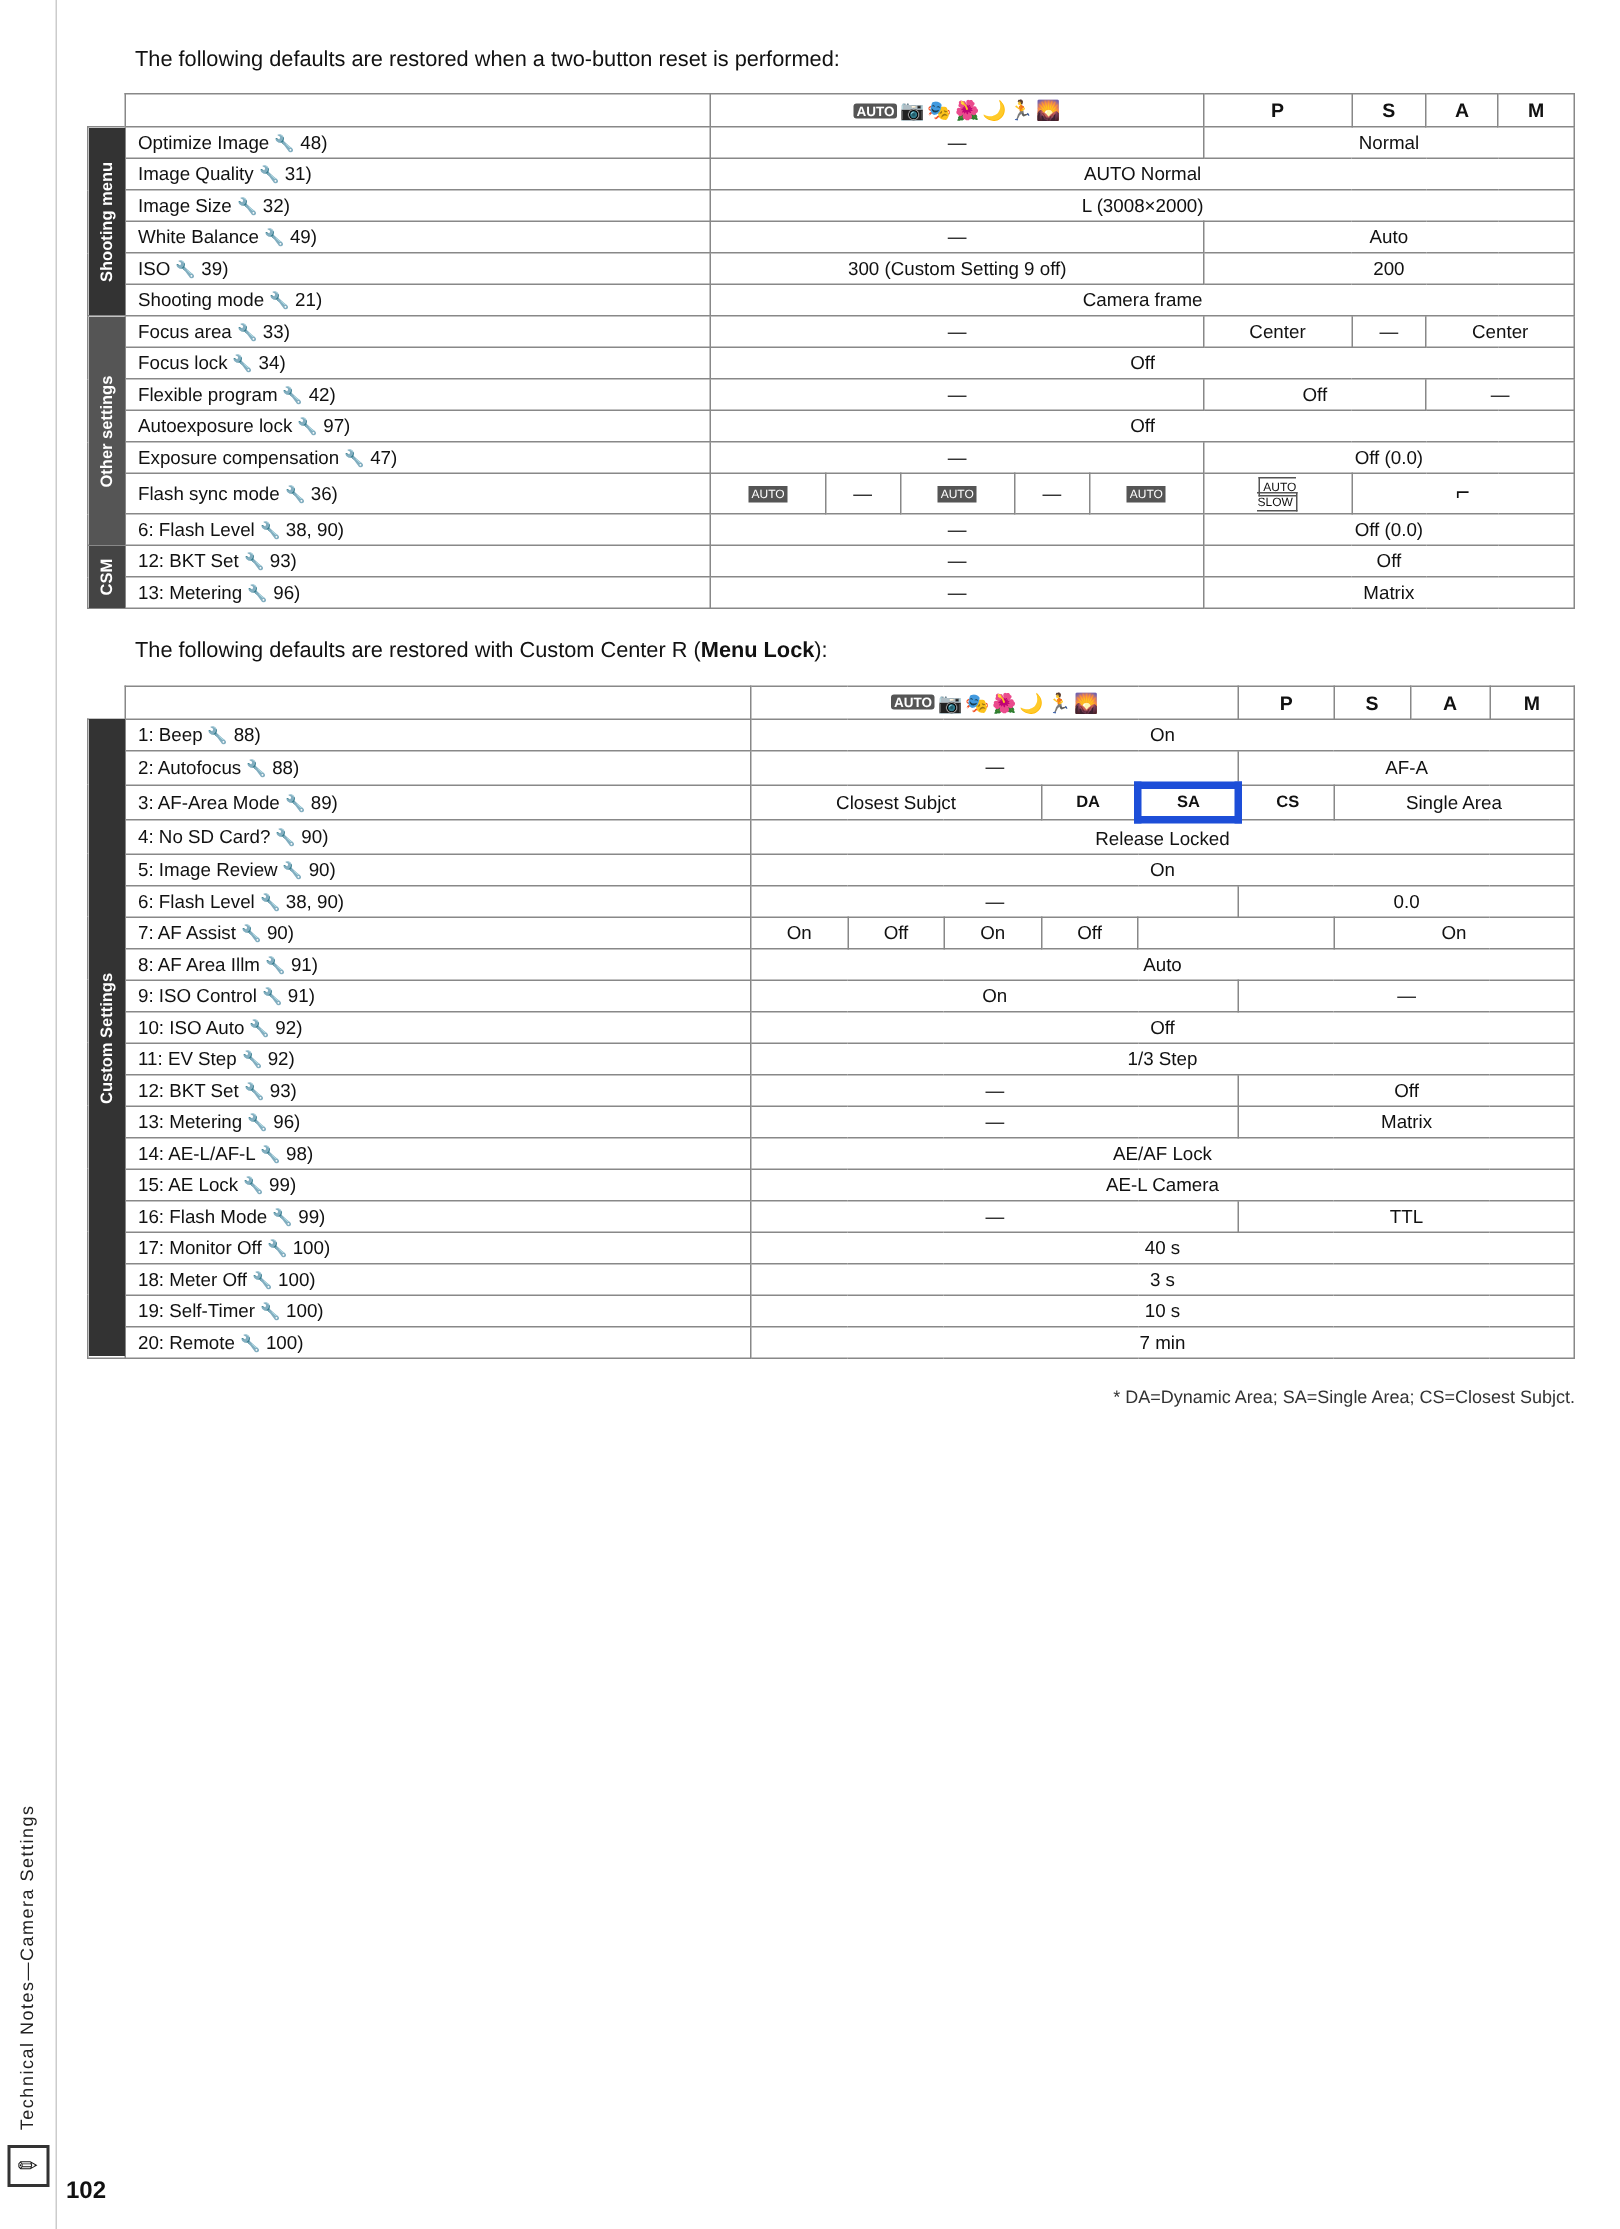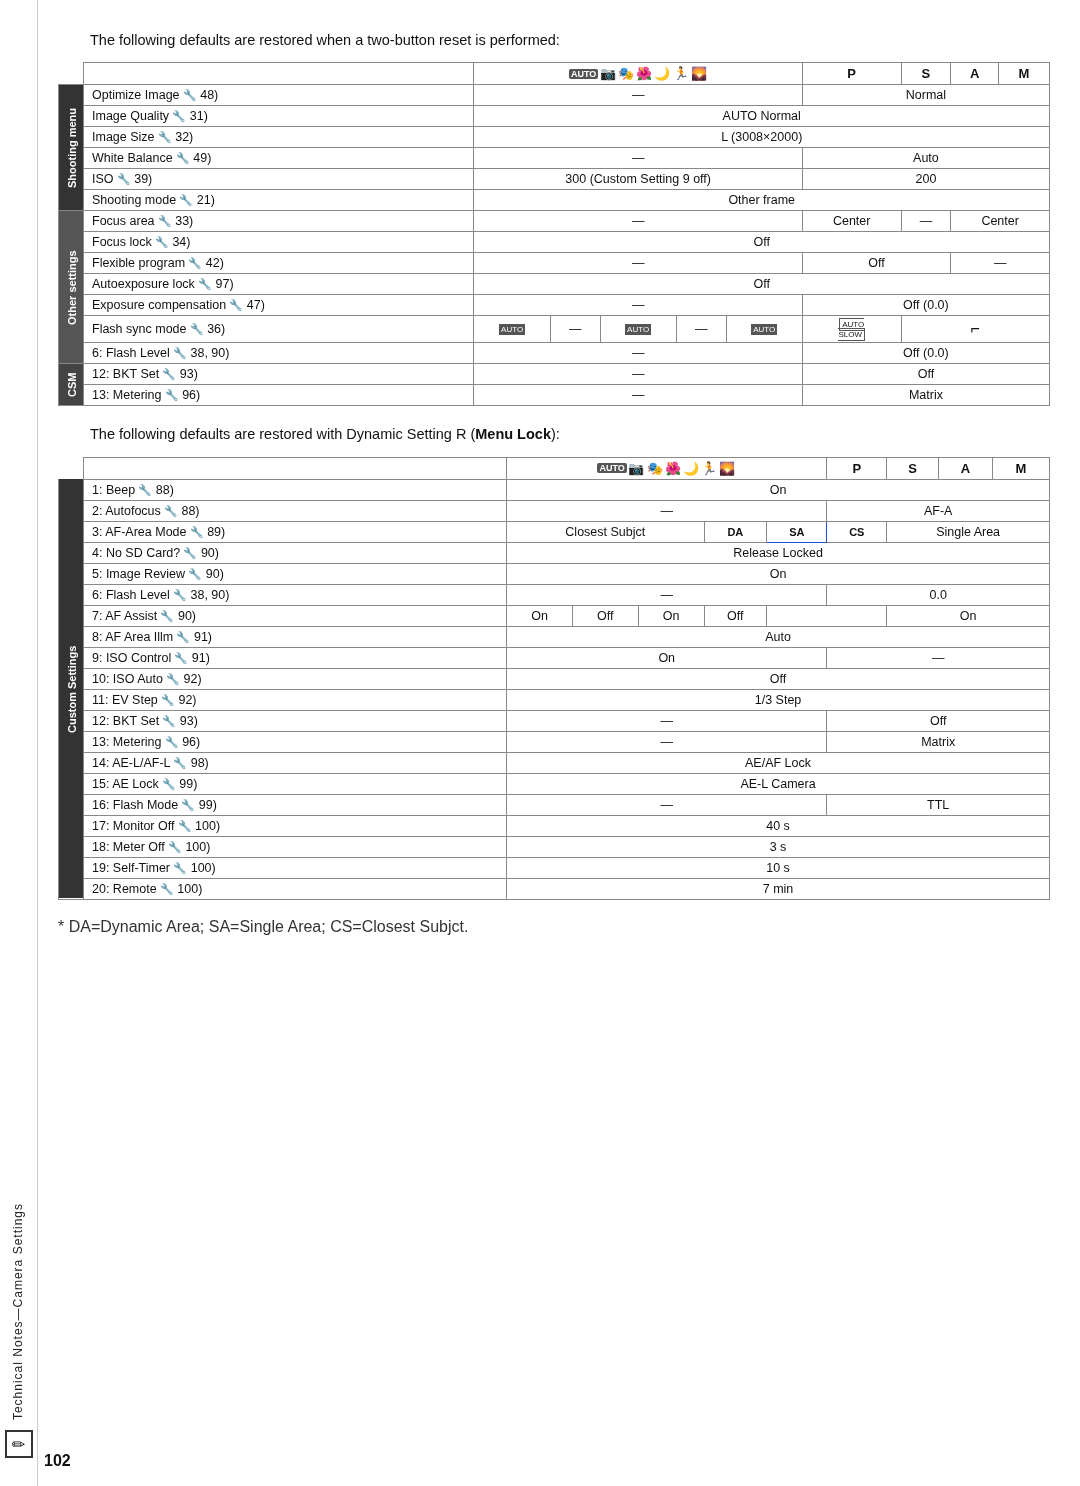--- a/index.html
+++ b/index.html
@@ -124,23 +124,24 @@
     .section-label-cell.csm {
       background: #444;
       color: #fff;
     }
     .section-label-cell.custom {
       background: #333;
       color: #fff;
     }
 
     .footnote {
-      font-size: 16px;
+      font-size: 12px;
       margin-top: 9px;
       color: #333;
+      text-align: right;
     }
 
     .header-icons {
       display: flex;
       align-items: center;
       justify-content: center;
       gap: 2px;
       flex-wrap: nowrap;
     }
   </style>
@@ -203,21 +204,21 @@
           <td colspan="5">—</td>
           <td colspan="4">Auto</td>
         </tr>
         <tr>
           <td class="left-label">ISO <span style="font-size:11px;">🔧</span> 39)</td>
           <td colspan="5">300 (Custom Setting 9 off)</td>
           <td colspan="4">200</td>
         </tr>
         <tr>
           <td class="left-label">Shooting mode <span style="font-size:11px;">🔧</span> 21)</td>
-          <td colspan="9">Other frame</td>
+          <td colspan="9">Camera frame</td>
         </tr>
 
         <tr>
           <td rowspan="7" class="section-label-cell other">Other settings</td>
           <td class="left-label">Focus area <span style="font-size:11px;">🔧</span> 33)</td>
           <td colspan="5">—</td>
           <td colspan="1">Center</td>
           <td colspan="1">—</td>
           <td colspan="2">Center</td>
         </tr>
@@ -264,21 +265,21 @@
         </tr>
         <tr>
           <td class="left-label">13: Metering <span style="font-size:11px;">🔧</span> 96)</td>
           <td colspan="5">—</td>
           <td colspan="4">Matrix</td>
         </tr>
       </tbody>
     </table>
 
     <p class="intro-text">
-      <span>The following defaults are restored with Dynamic Setting R (</span><strong>Menu Lock</strong><span>):</span>
+      <span>The following defaults are restored with Custom Center R (</span><strong>Menu Lock</strong><span>):</span>
     </p>
 
     <table class="data-table">
       <thead>
         <tr>
           <th style="width:18px; border:none;"></th>
           <th style="min-width:200px; border:1px solid #888; text-align:left; padding-left:6px;"></th>
           <th colspan="5" style="border:1px solid #888;">
             <div class="header-icons">
               <span style="font-size:9px;font-weight:bold;background:#555;color:#fff;padding:0 2px;border-radius:2px;">AUTO</span>
@@ -304,21 +305,21 @@
         </tr>
         <tr>
           <td class="left-label">2: Autofocus <span style="font-size:11px;">🔧</span> 88)</td>
           <td colspan="5">—</td>
           <td colspan="4">AF-A</td>
         </tr>
         <tr>
           <td class="left-label">3: AF-Area Mode <span style="font-size:11px;">🔧</span> 89)</td>
           <td colspan="3">Closest Subjct</td>
           <td style="border:1px solid #888; font-size:11px; font-weight:bold;">DA</td>
-          <td style="border:1px solid #1d4ed8; font-size:11px; font-weight:bold;margin-top:24px;">SA</td>
+          <td style="border:5px solid #1d4ed8; font-size:11px; font-weight:bold;margin-top:24px;">SA</td>
           <td style="border:1px solid #888; font-size:11px; font-weight:bold;">CS</td>
           <td colspan="3">Single Area</td>
         </tr>
         <tr>
           <td class="left-label">4: No SD Card? <span style="font-size:11px;">🔧</span> 90)</td>
           <td colspan="9">Release Locked</td>
         </tr>
         <tr>
           <td class="left-label">5: Image Review <span style="font-size:11px;">🔧</span> 90)</td>
           <td colspan="9">On</td>

